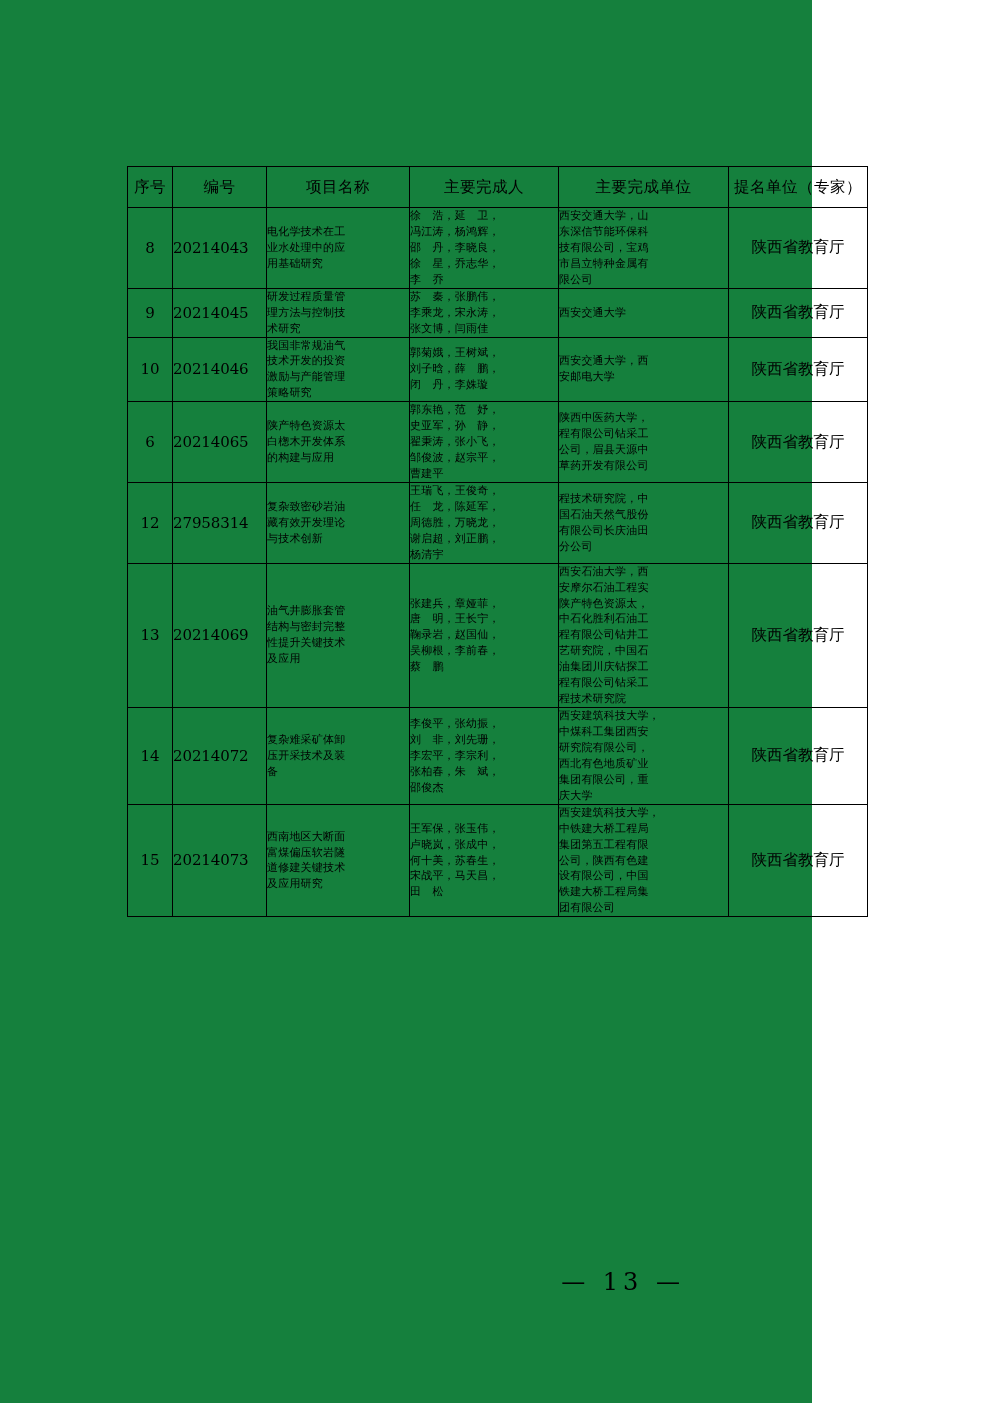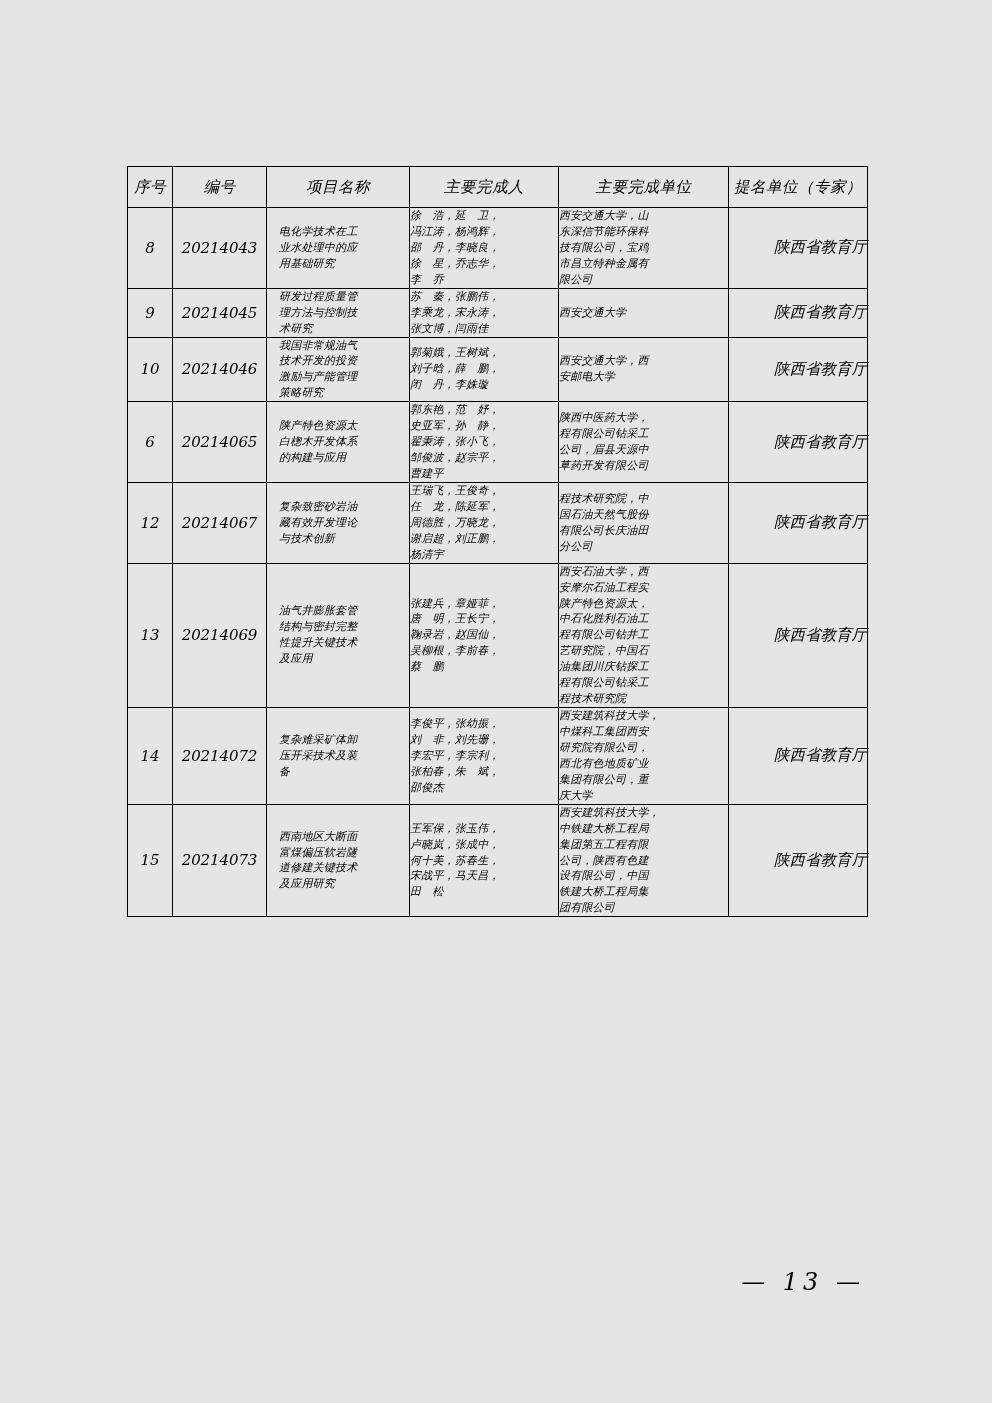--- a/index.html
+++ b/index.html
@@ -11,24 +11,23 @@
     width: 992px;
     height: 1403px;
     font-family: "DejaVu Serif", "Liberation Serif", serif;
     color: #000000;
     position: relative;
     overflow: hidden;
   }
   .page {
     position: absolute;
     left: 0; top: 0;
-    width: 992px;
+    width: 812px;
     height: 1403px;
-    background: #e5e5e5;
-    font-style: italic;
+    background: #15803d;
   }
   .table-wrap {
     position: absolute;
     left: 127px;
     top: 166px;
     width: 740px;
   }
   table.award-table {
     border-collapse: collapse;
     table-layout: fixed;
@@ -58,43 +57,42 @@
     font-size: 15.5px;
     letter-spacing: 0.5px;
     white-space: nowrap;
   }
   td.seq {
     text-align: center;
     font-size: 15px;
     font-family: "DejaVu Serif", "Liberation Serif", serif;
   }
   td.code {
-    text-align: center;
     font-size: 15px;
     font-family: "DejaVu Serif", "Liberation Serif", serif;
     letter-spacing: -0.1px;
   }
   td.proj, td.ppl, td.org {
     padding: 3px 7px;
   }
   td.nom {
-    text-align: right;
+    text-align: center;
     font-size: 15.5px;
   }
   .cellbox {
     font-size: 11px;
     line-height: 1.45;
   }
   .cellbox .ln {
     display: block;
     white-space: nowrap;
   }
   
   td.org .cellbox .ln { letter-spacing: 0.2px; }
-  td.proj .cellbox .ln { letter-spacing: 0.2px; margin-left: 12px; }
+  td.proj .cellbox .ln { letter-spacing: 0.2px; }
   td.ppl .cellbox .ln { letter-spacing: 0.2px; }
 
   .page-footer {
     position: absolute;
     right: 127px;
     top: 1268px;
     font-size: 24px;
     font-family: "DejaVu Serif", "Liberation Serif", serif;
     letter-spacing: 5px;
     white-space: nowrap;
@@ -230,21 +228,21 @@
                 <span class="ln">陕西中医药大学，</span>
                 <span class="ln">程有限公司钻采工</span>
                 <span class="ln">公司，眉县天源中</span>
                 <span class="ln">草药开发有限公司</span>
               </div>
             </td>
             <td class="nom">陕西省教育厅</td>
           </tr>
           <tr>
             <td class="seq">12</td>
-            <td class="code">20214067</td>
+            <td class="code">27958314</td>
             <td class="proj">
               <div class="cellbox">
                 <span class="ln">复杂致密砂岩油</span>
                 <span class="ln">藏有效开发理论</span>
                 <span class="ln">与技术创新</span>
               </div>
             </td>
             <td class="ppl">
               <div class="cellbox">
                 <span class="ln">王瑞飞，王俊奇，</span>

